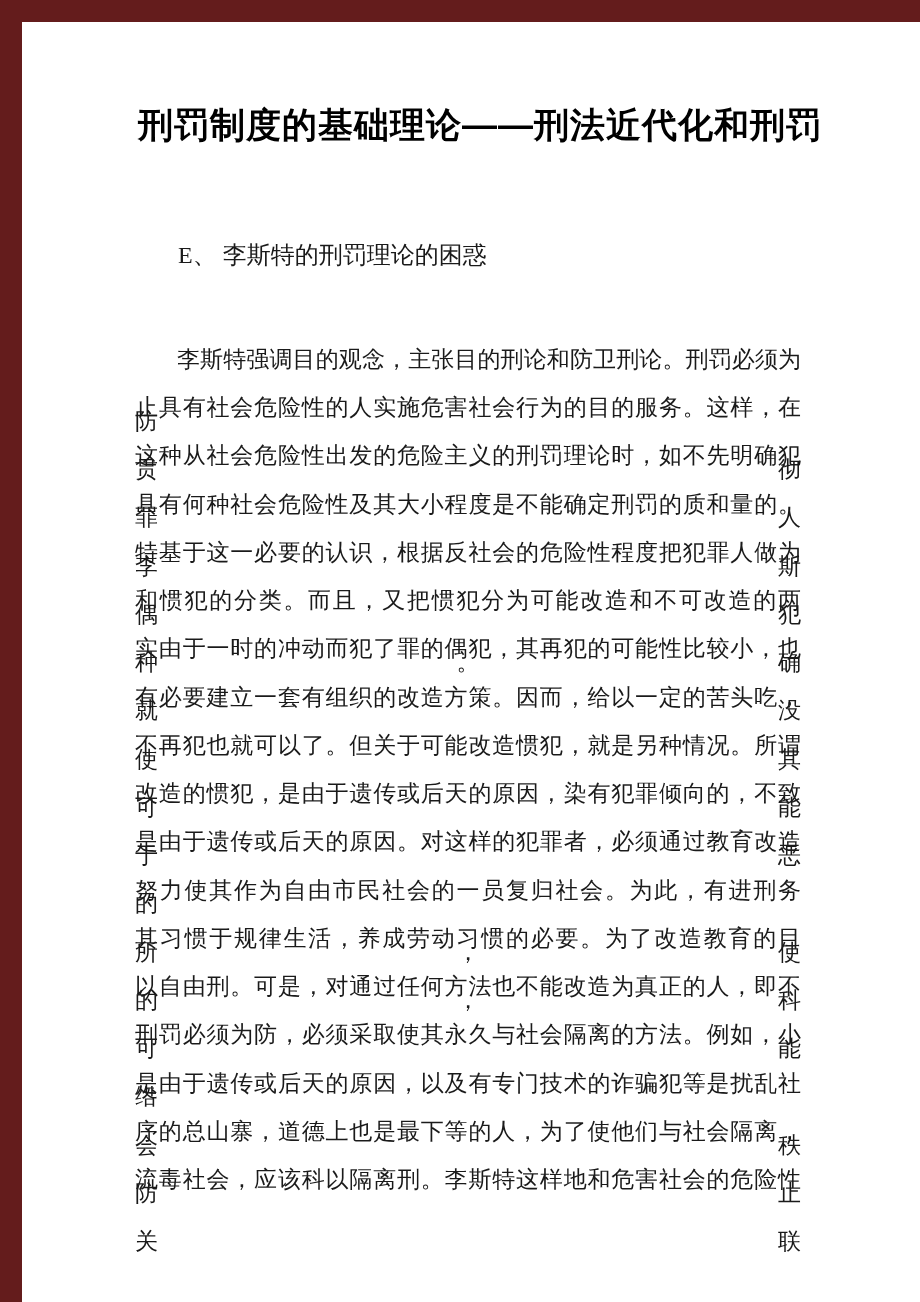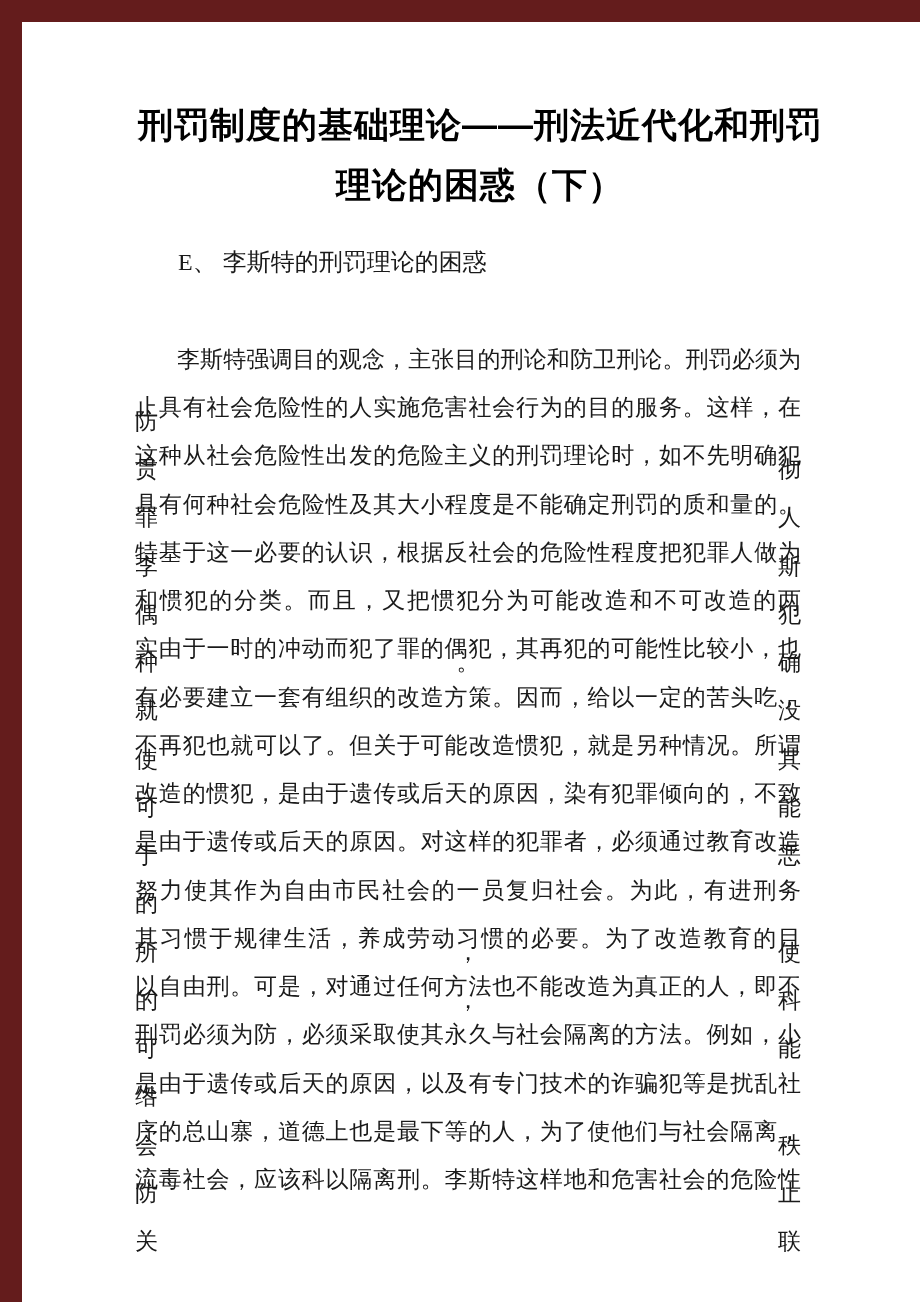--- a/index.html
+++ b/index.html
@@ -31,21 +31,21 @@
     font-weight: bold;
     font-size: 35px;
     line-height: 60px;
     color: #000000;
     letter-spacing: 1px;
     padding-left: 20px;
   }
   .doc-subtitle {
     position: absolute;
     left: 178px;
-    top: 246px;
+    top: 239px;
     font-size: 24px;
     line-height: 32px;
     color: #1a1a1a;
     font-family: "Liberation Serif", serif;
   }
   .doc-body {
     position: absolute;
     left: 135px;
     top: 329px;
     width: 666px;
@@ -68,21 +68,20 @@
 </head>
 <body>
 
 <div class="page">
 
   <div class="edge-left" style="background: rgb(100, 28, 28);"></div>
   <div class="edge-top" style="background: rgb(100, 28, 28);"></div>
 
   <div class="doc-title">
     <div>刑罚制度的基础理论——刑法近代化和刑罚</div>
-    <div>理论的困惑（下）</div>
   </div>
 
   <div class="doc-subtitle">E、 李斯特的刑罚理论的困惑</div>
 
   <div class="doc-body">
     <div class="body-line first">李斯特强调目的观念，主张目的刑论和防卫刑论。刑罚必须为防</div>
     <div class="body-line">止具有社会危险性的人实施危害社会行为的目的服务。这样，在贯彻</div>
     <div class="body-line">这种从社会危险性出发的危险主义的刑罚理论时，如不先明确犯罪人</div>
     <div class="body-line">具有何种社会危险性及其大小程度是不能确定刑罚的质和量的。李斯</div>
     <div class="body-line">特基于这一必要的认识，根据反社会的危险性程度把犯罪人做为偶犯</div>

